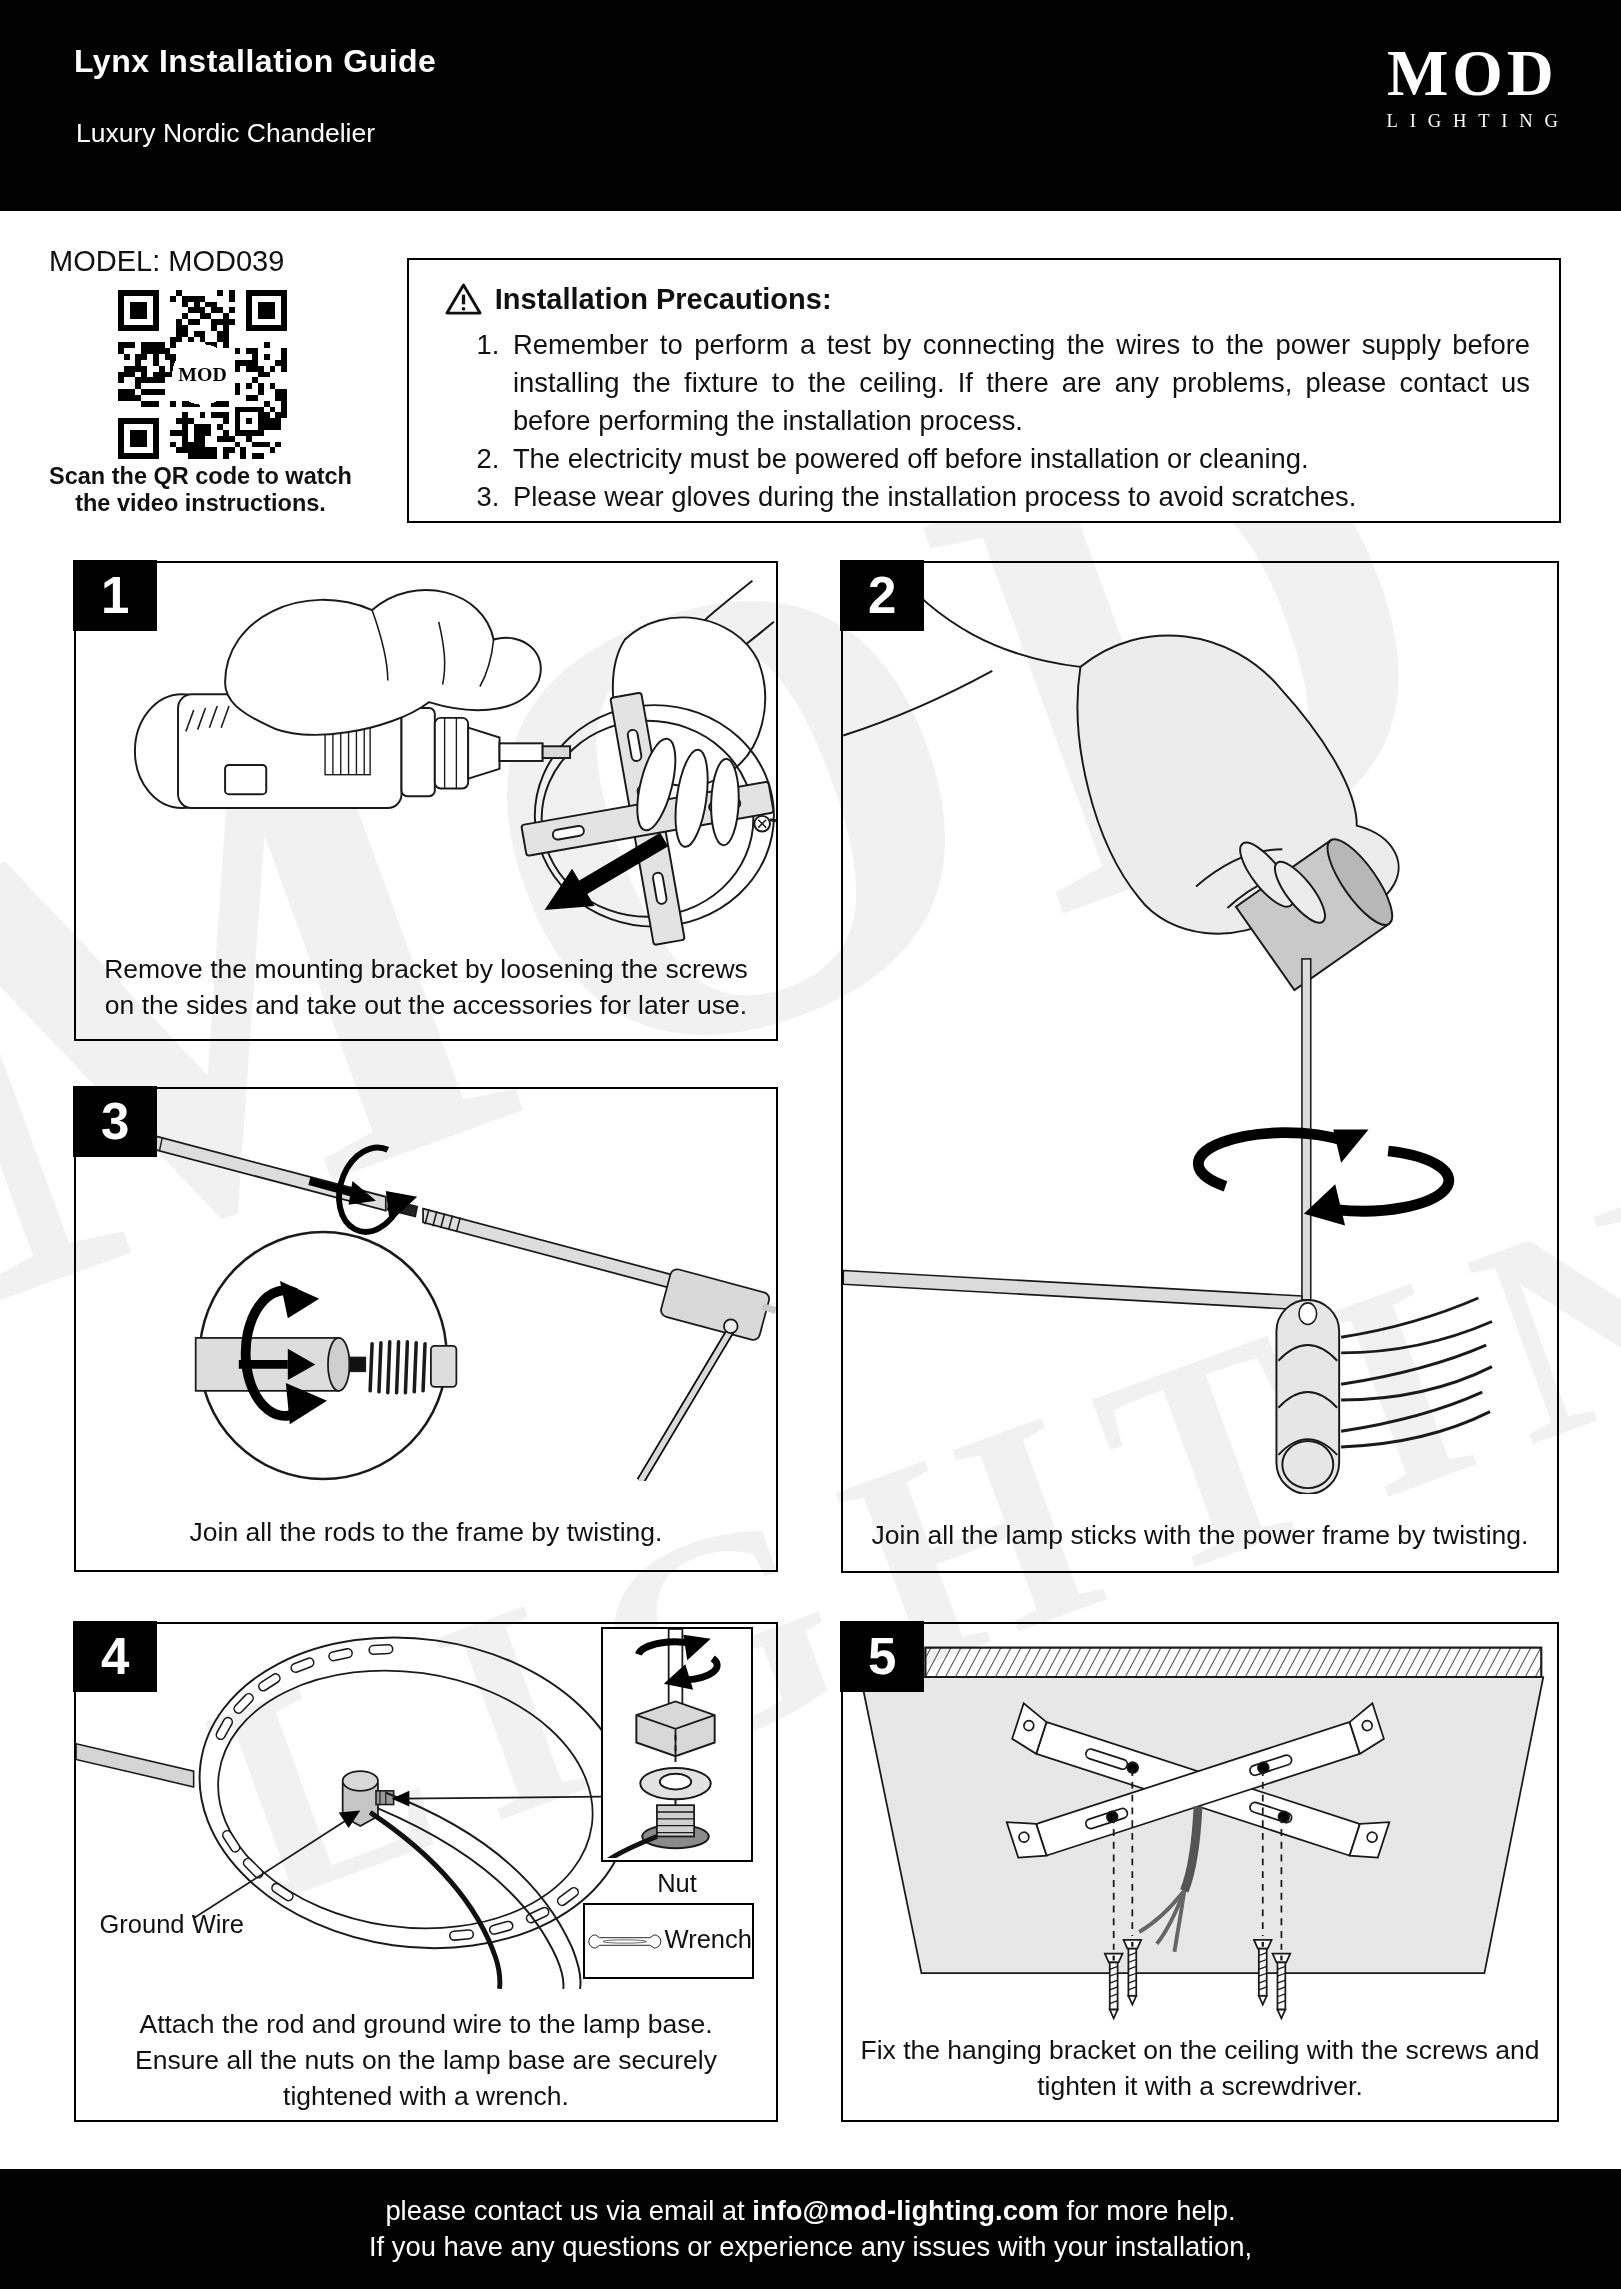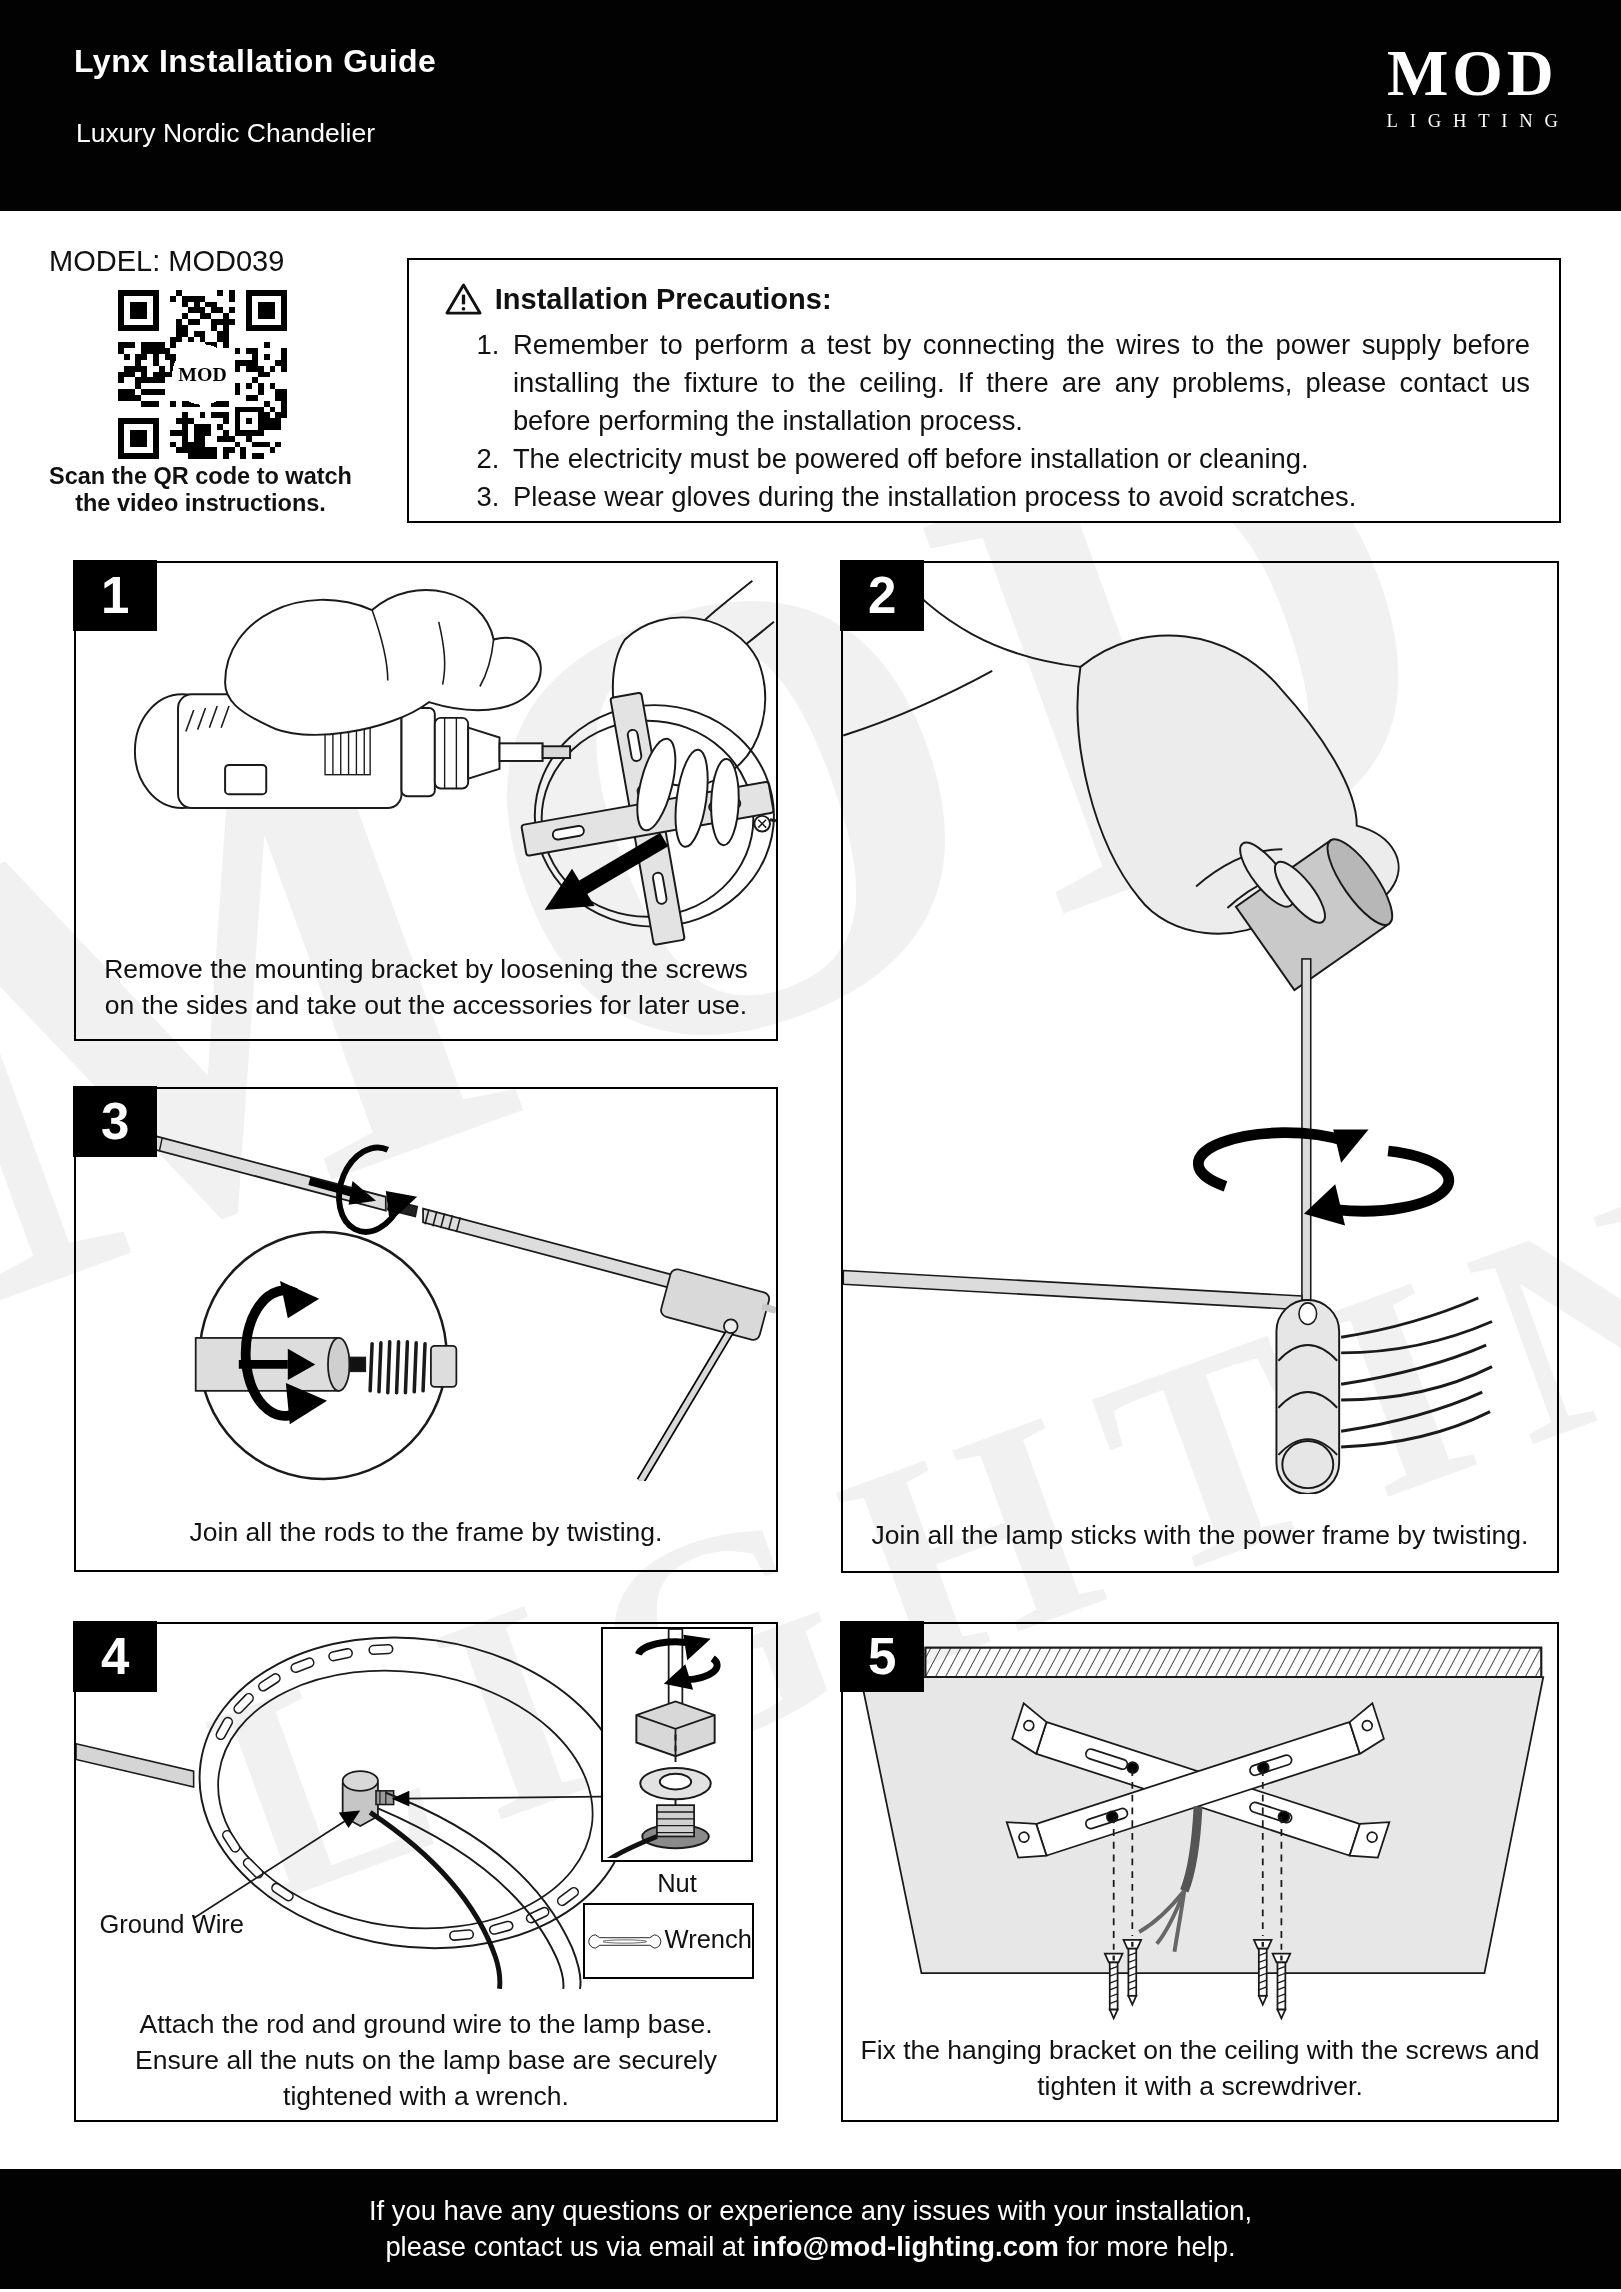--- a/index.html
+++ b/index.html
@@ -737,18 +737,18 @@
               </g>
             <polygon points="-4,57 4,57 0,66" fill="#fff"></polygon>
           </g>
         </g>
       </g>
     </svg>
     <div class="caption cap5">Fix the hanging bracket on the ceiling with the screws and tighten it with a screwdriver.</div>
   </div>
 
   <div class="footer">
+    <div><span>please contact us via email at </span><b>info@mod-lighting.com</b><span> for more help.</span></div>
     <div>If you have any questions or experience any issues with your installation,</div>
-    <div><span>please contact us via email at </span><b>info@mod-lighting.com</b><span> for more help.</span></div>
   </div>
 
 </div>
 
 
 </body></html>

